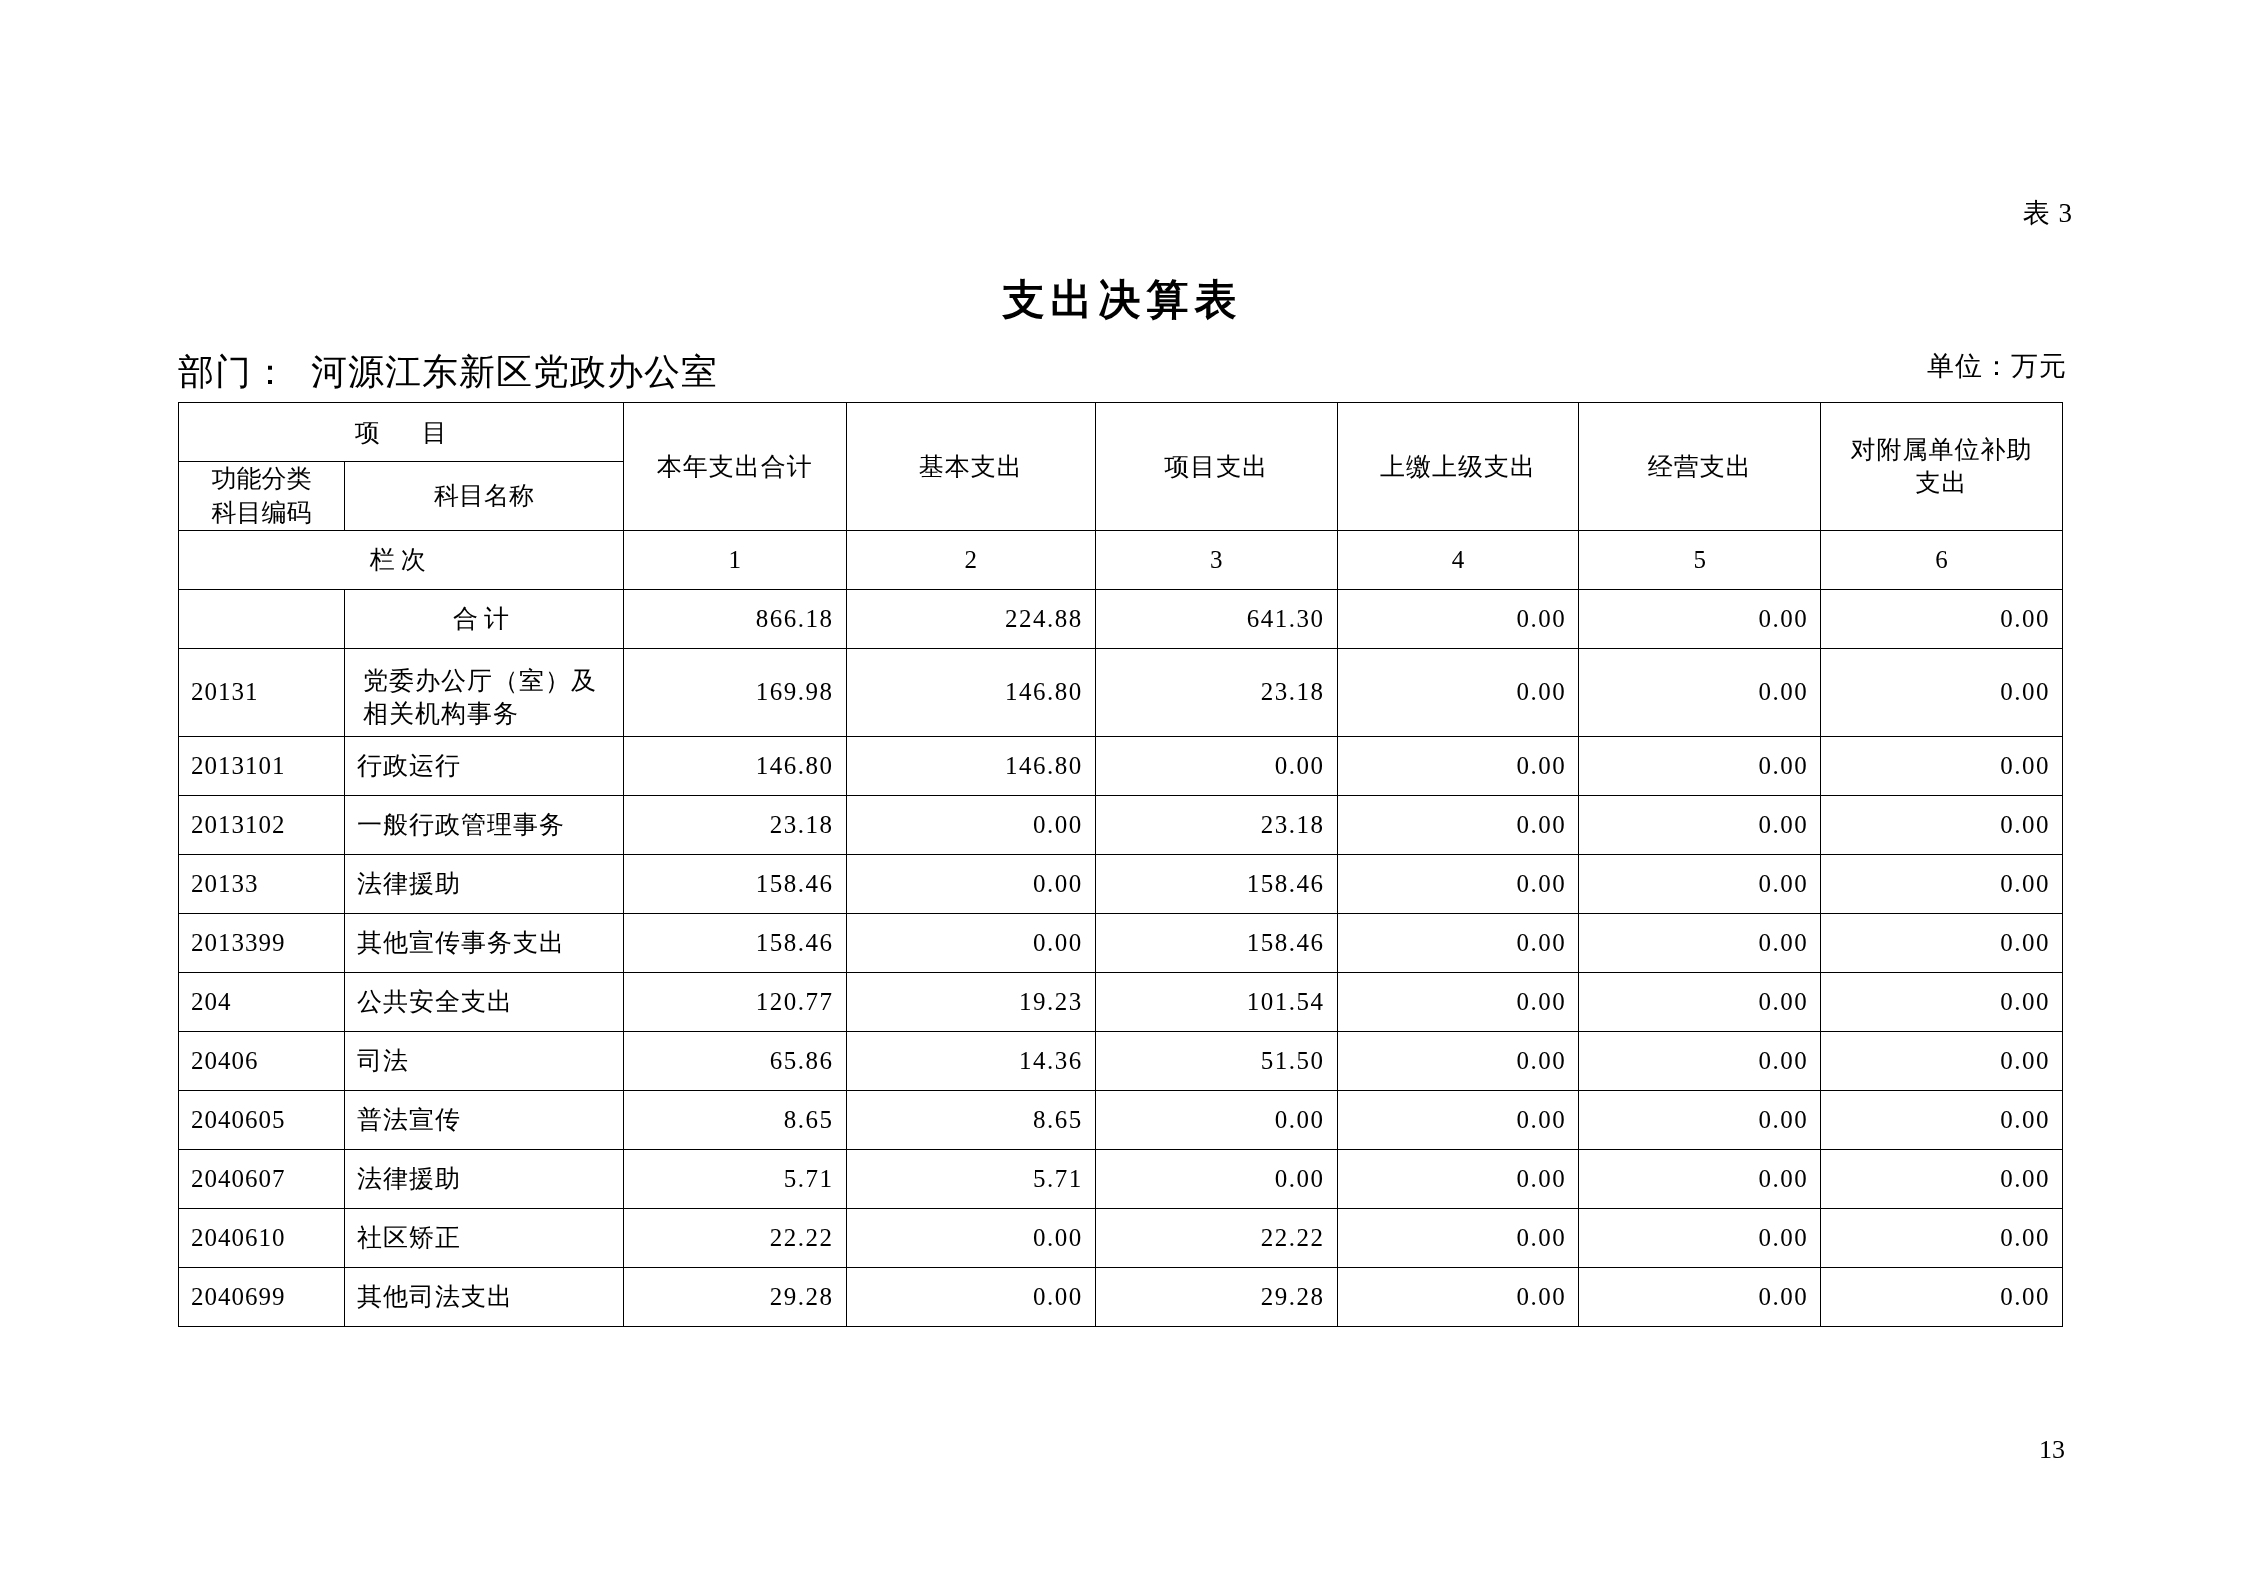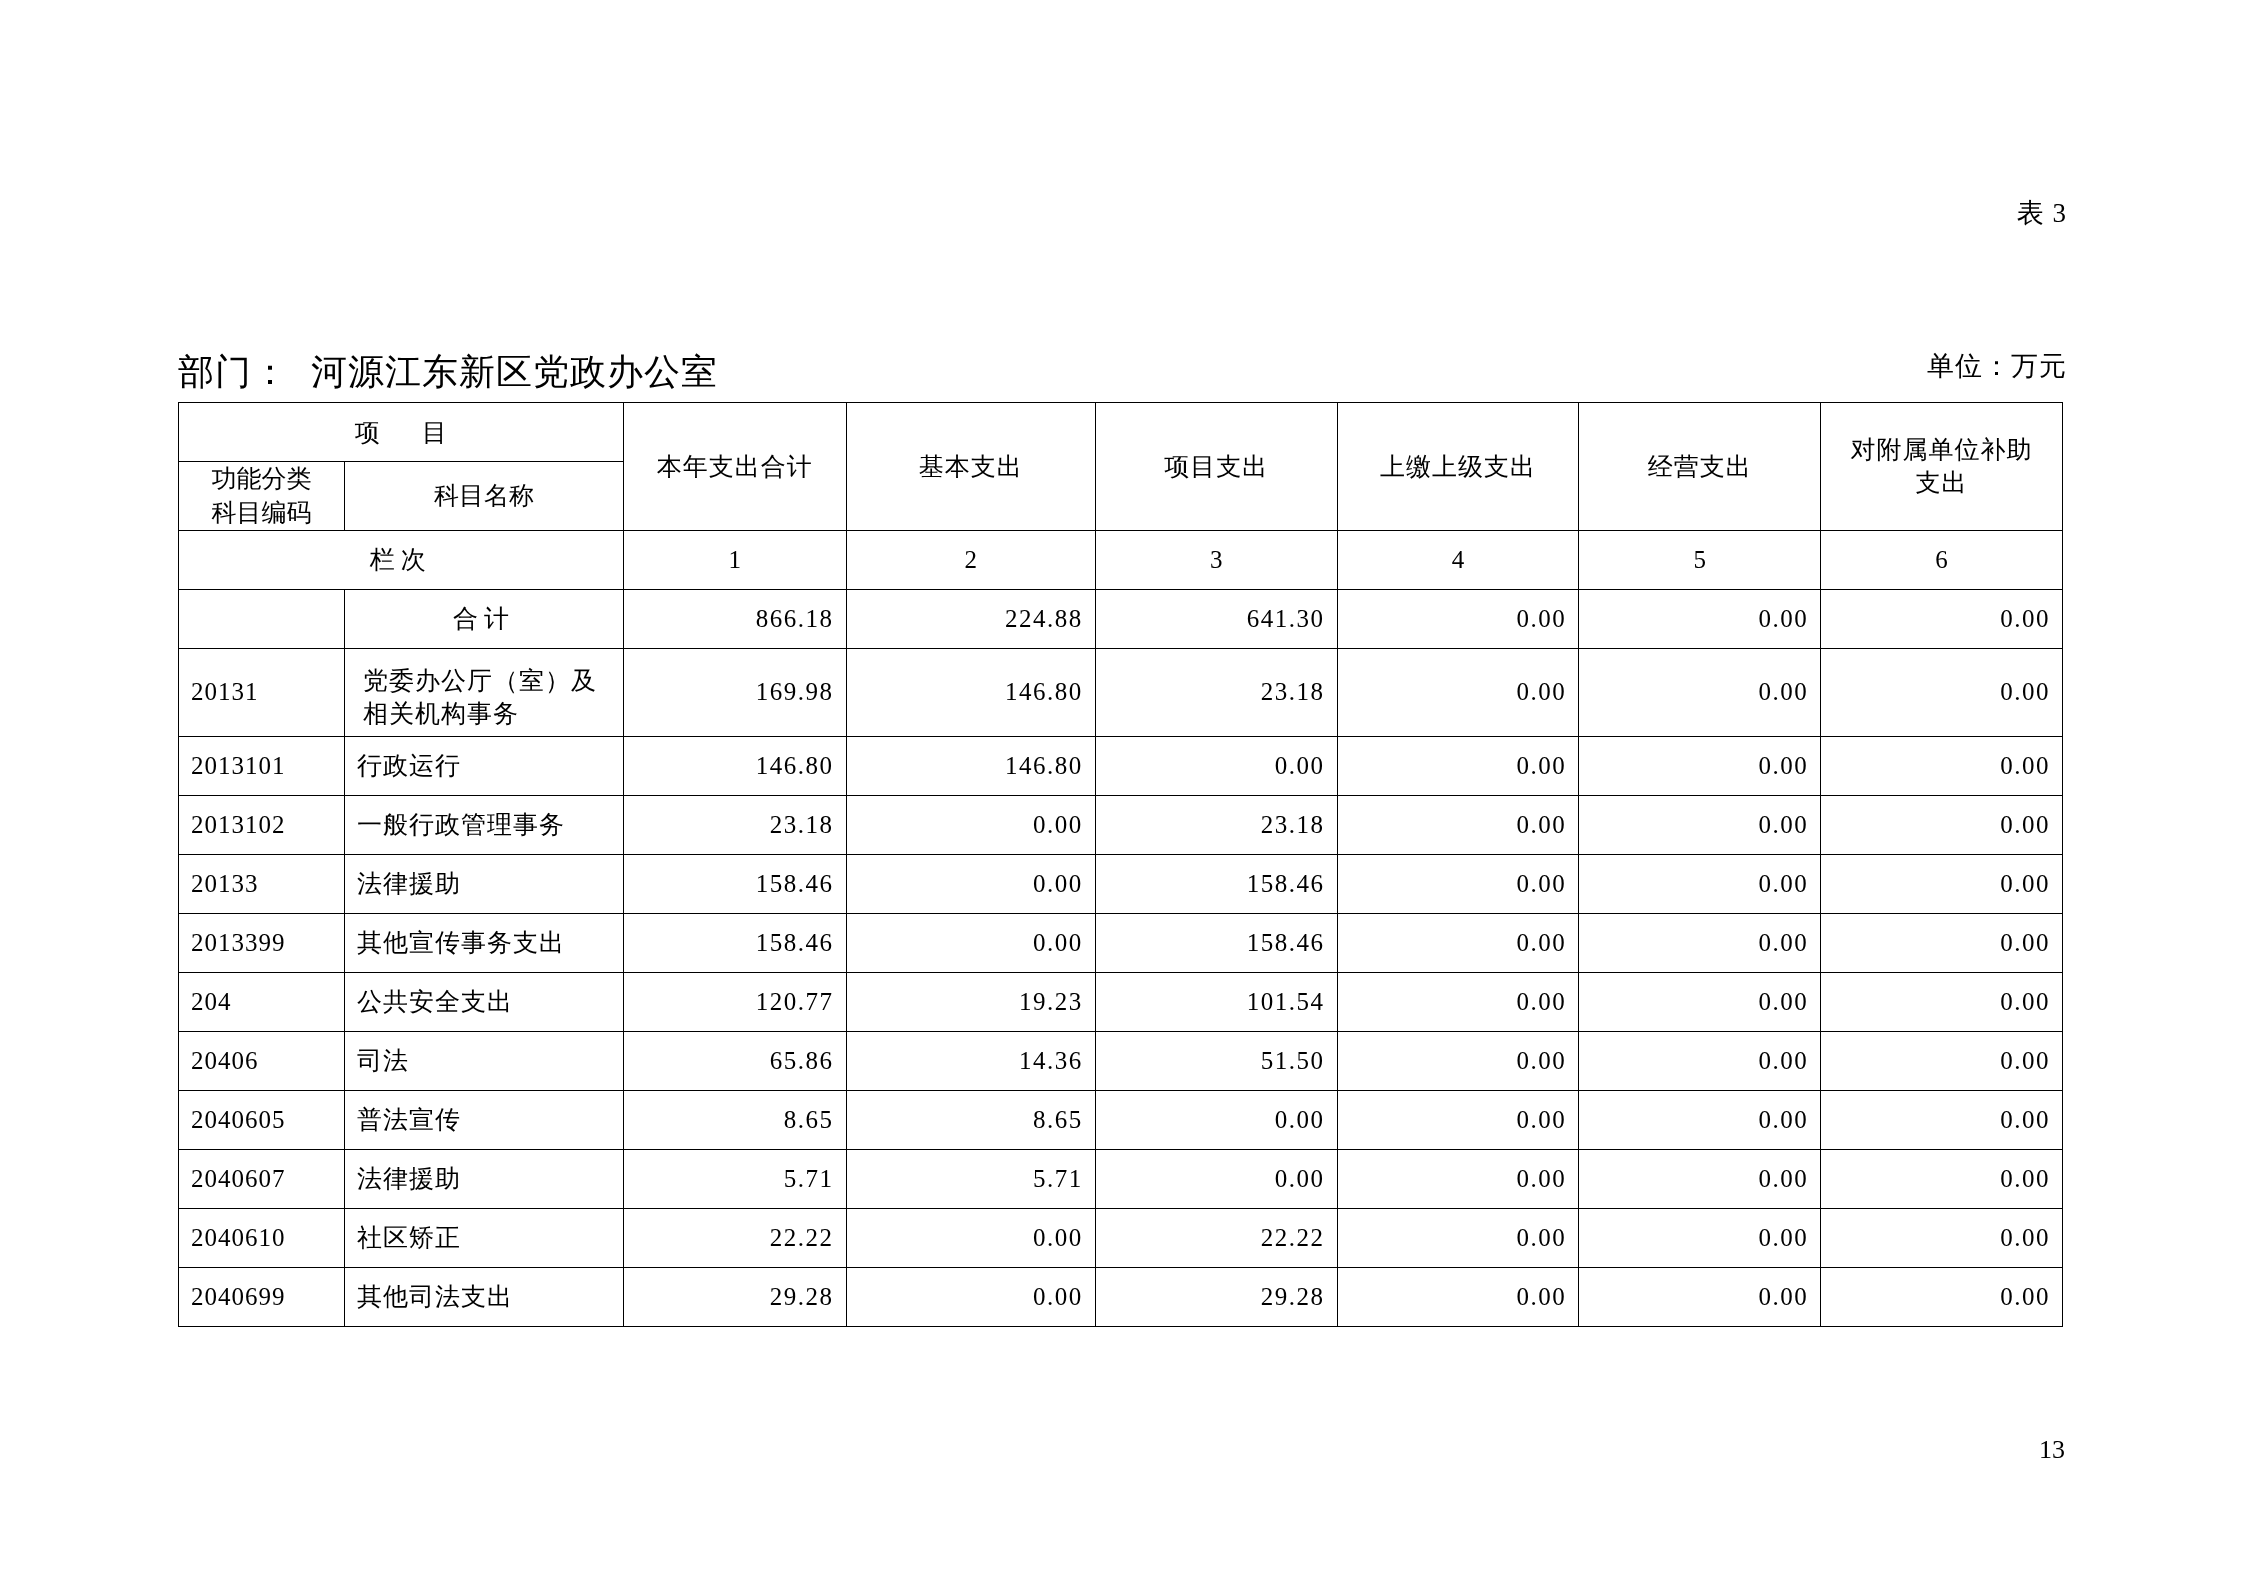--- a/index.html
+++ b/index.html
@@ -16,21 +16,21 @@
     overflow: hidden;
   }
   .page {
     position: absolute;
     left: 0; top: 0;
     width: 2245px;
     height: 1587px;
   }
   .table-label {
     position: absolute;
-    right: 178px;
+    right: 172px;
     top: 195px;
     font-size: 27px;
     font-family: "Liberation Serif", serif;
     letter-spacing: 1px;
   }
   .doc-title {
     position: absolute;
     left: 0;
     right: 0;
     top: 272px;
@@ -141,20 +141,21 @@
   }
   .tall { height: 86px; }
 </style>
 </head>
 <body>
 
 <div class="page">
 
   <div class="table-label">表 3</div>
 
+  <div class="doc-title">支出决算表</div>
 
   <div class="dept-line">
     <span>部门：</span><span class="dept-name">河源江东新区党政办公室</span>
   </div>
 
   <div class="unit-line">单位：万元</div>
 
   <table class="budget">
     <colgroup>
       <col class="c-code">

